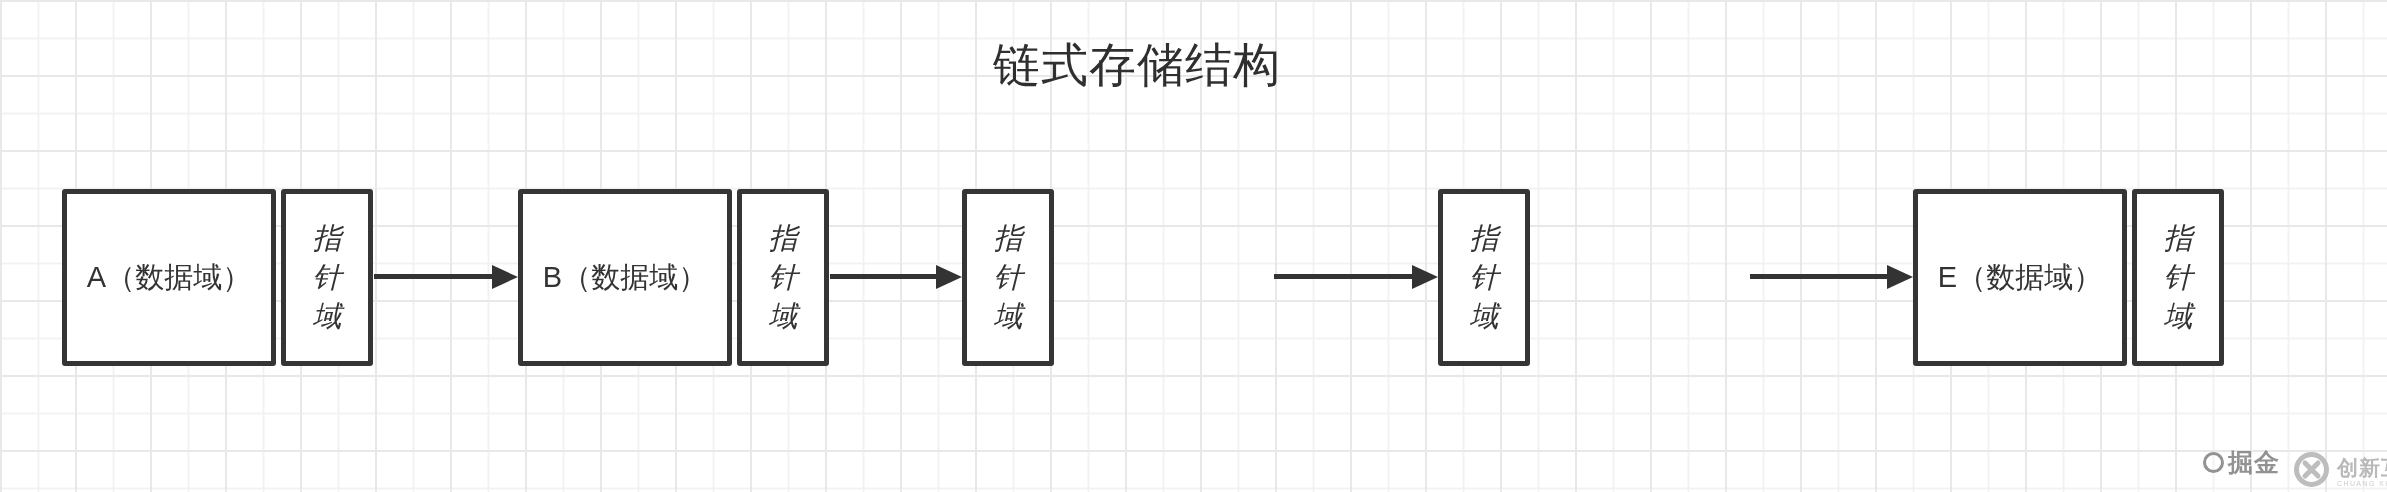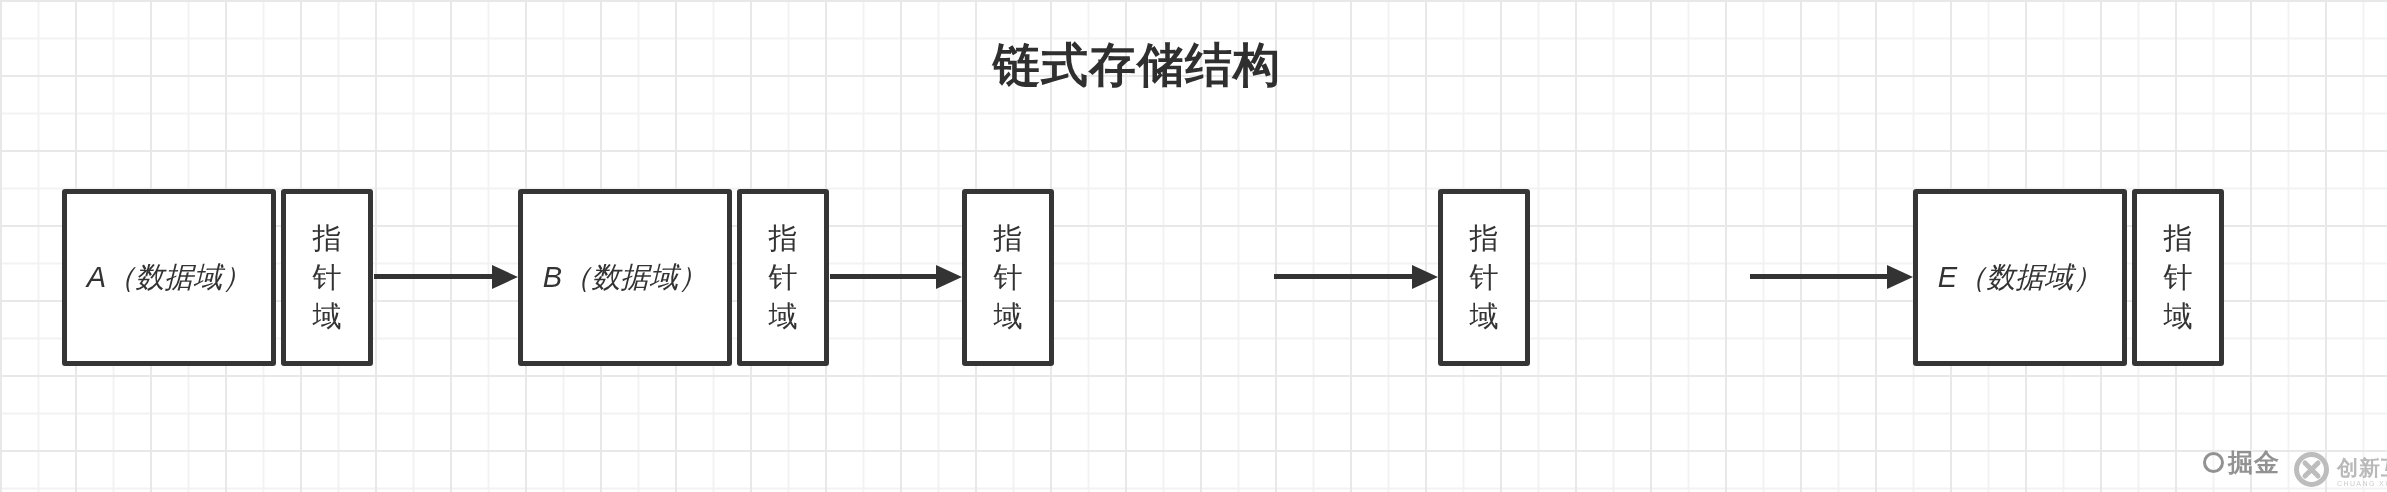--- a/index.html
+++ b/index.html
@@ -19,21 +19,21 @@
     overflow: hidden;
   }
 
   .title {
     position: absolute;
     top: 34px;
     left: 1137px;
     transform: translateX(-50%);
     margin: 0;
     font-size: 47px;
-    font-weight: bold;
+    font-weight: normal;
     color: #2f2f2f;
     letter-spacing: 1px;
     white-space: nowrap;
     text-align: right;
   }
 
   .node {
     position: absolute;
     top: 189px;
     height: 177px;
@@ -56,30 +56,30 @@
     align-items: center;
     justify-content: center;
   }
   .data-cell { width: 214px; }
   .pointer-cell { width: 92px; }
 
   .data-label {
     font-size: 29px;
     color: #333333;
     white-space: nowrap;
-    font-style: italic;
   }
   .pointer-label {
     display: block;
     width: 34px;
     font-size: 29px;
     line-height: 39px;
     color: #333333;
     text-align: center;
     word-break: break-all;
+    font-style: italic;
   }
 
   .arrow {
     position: absolute;
     top: 265px;
     height: 24px;
   }
   .arrow-1 { left: 374px;  width: 144px; }
   .arrow-2 { left: 830px;  width: 132px; }
   .arrow-3 { left: 1274px; width: 164px; }

